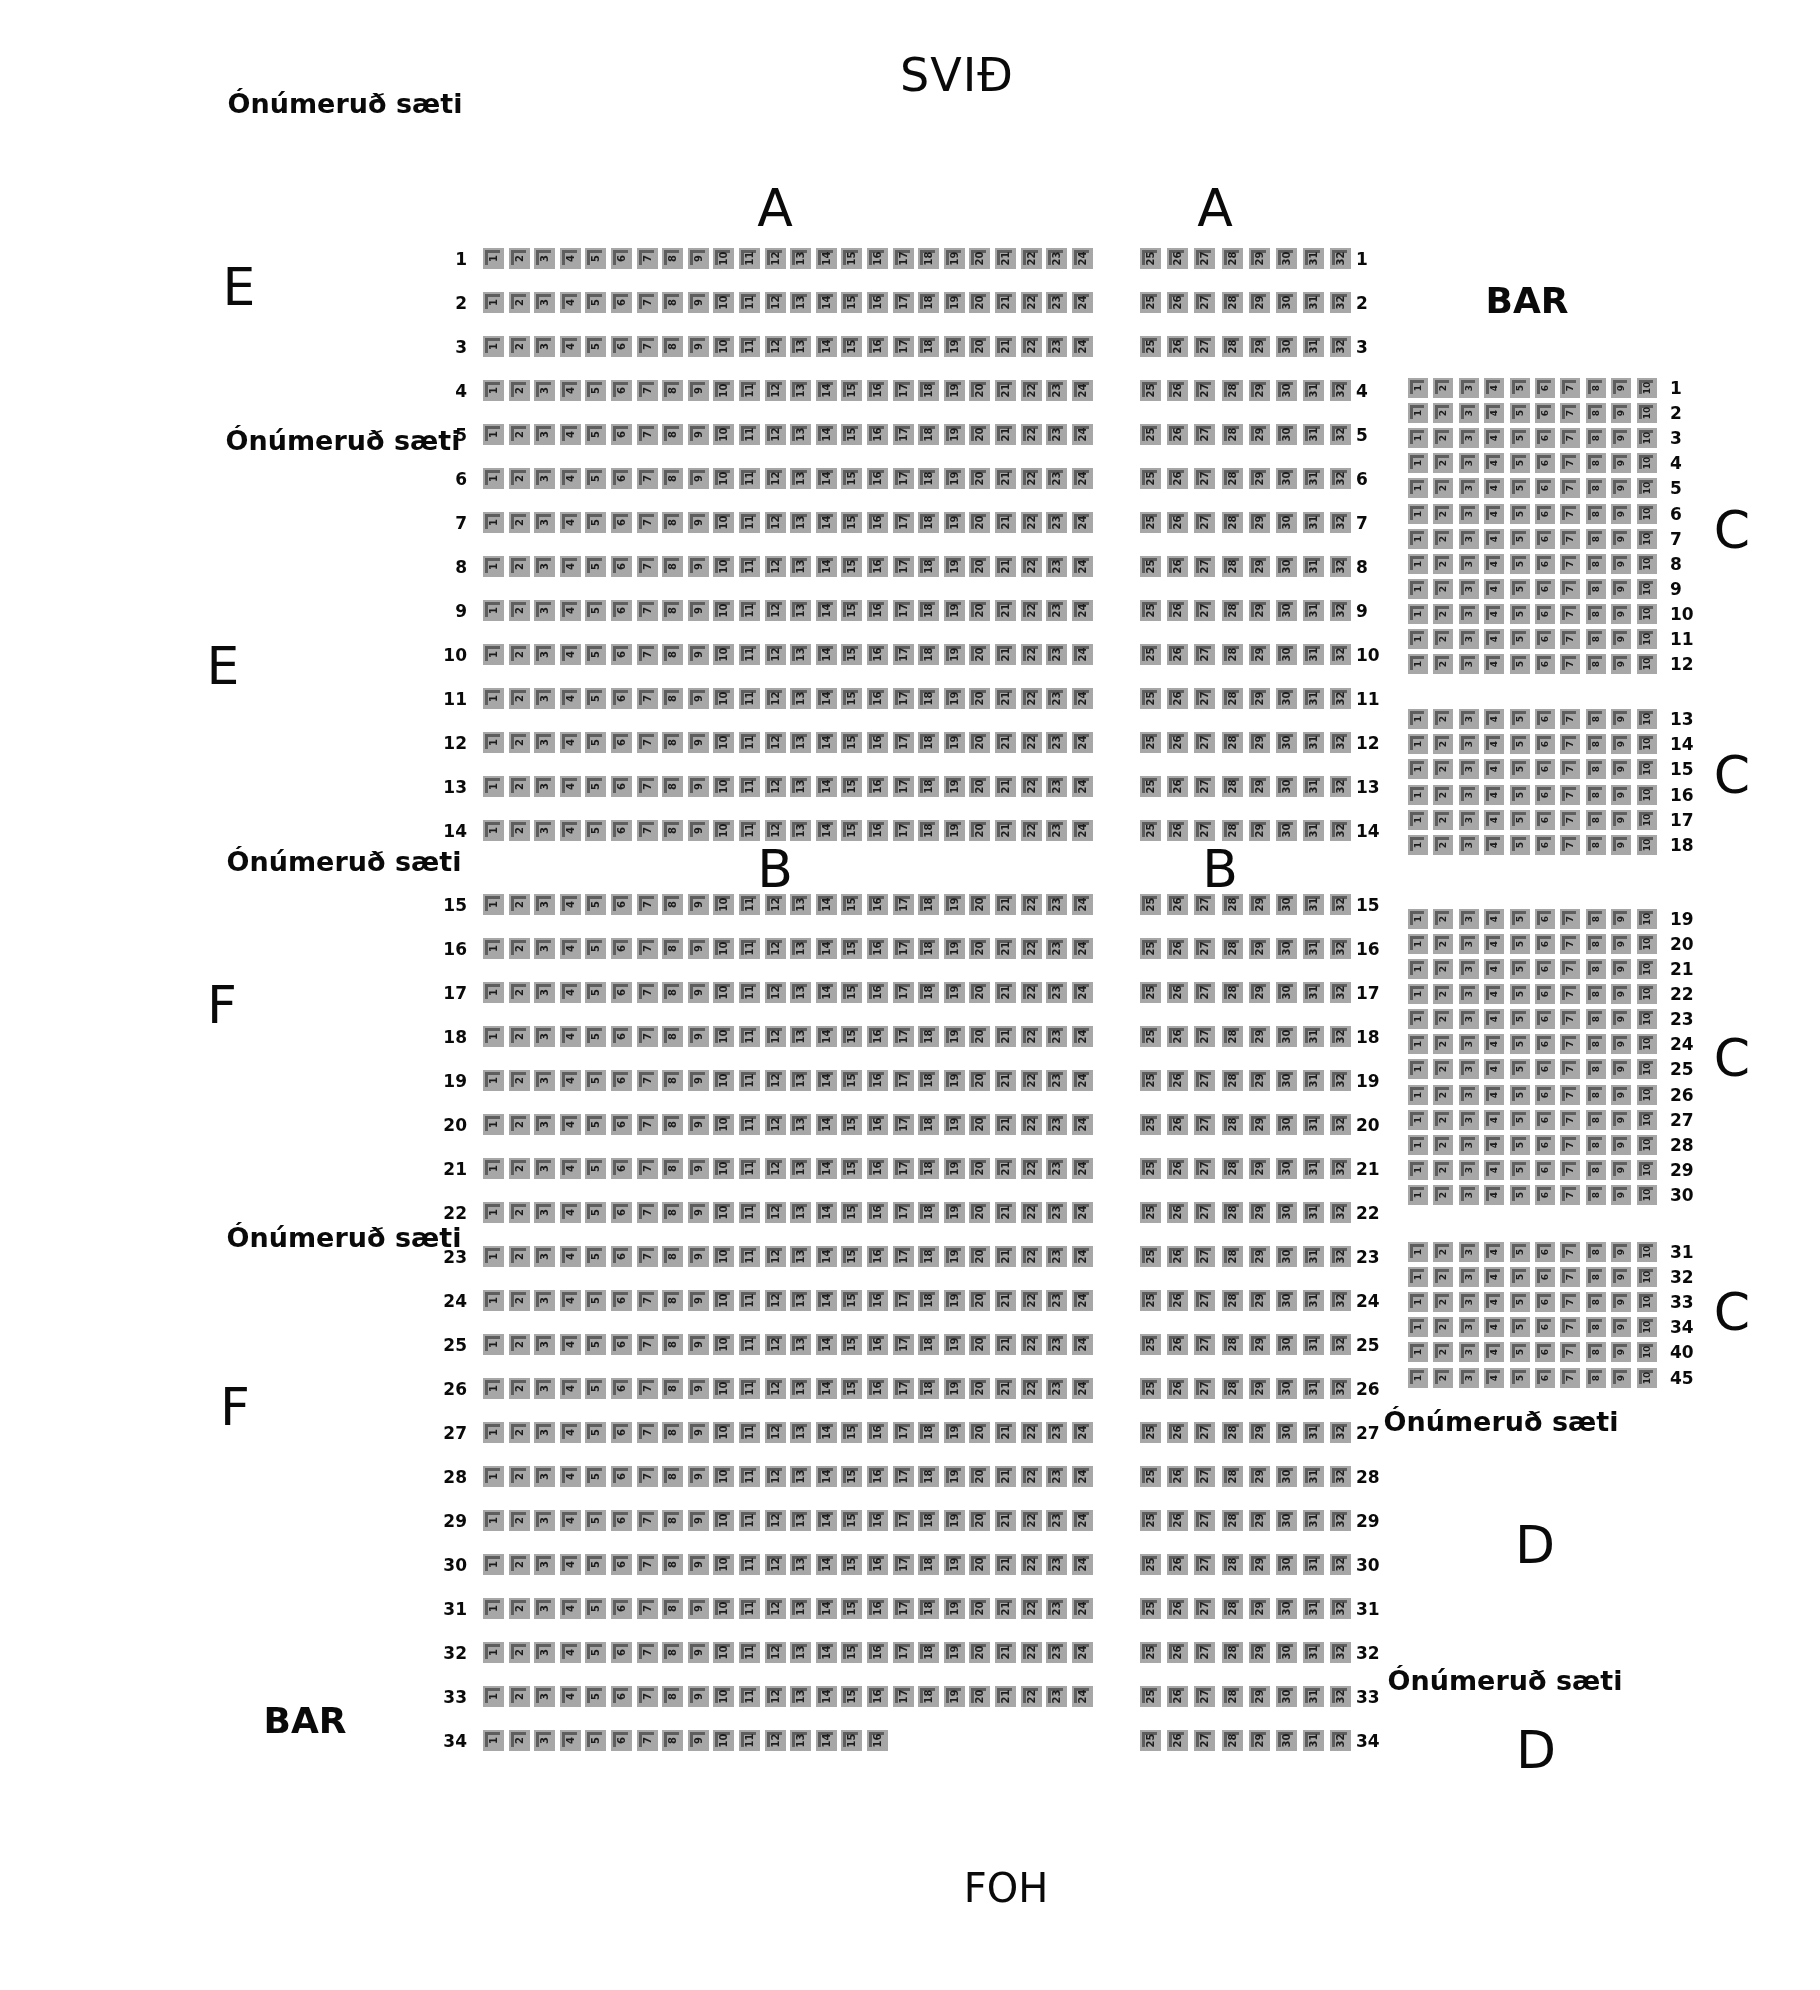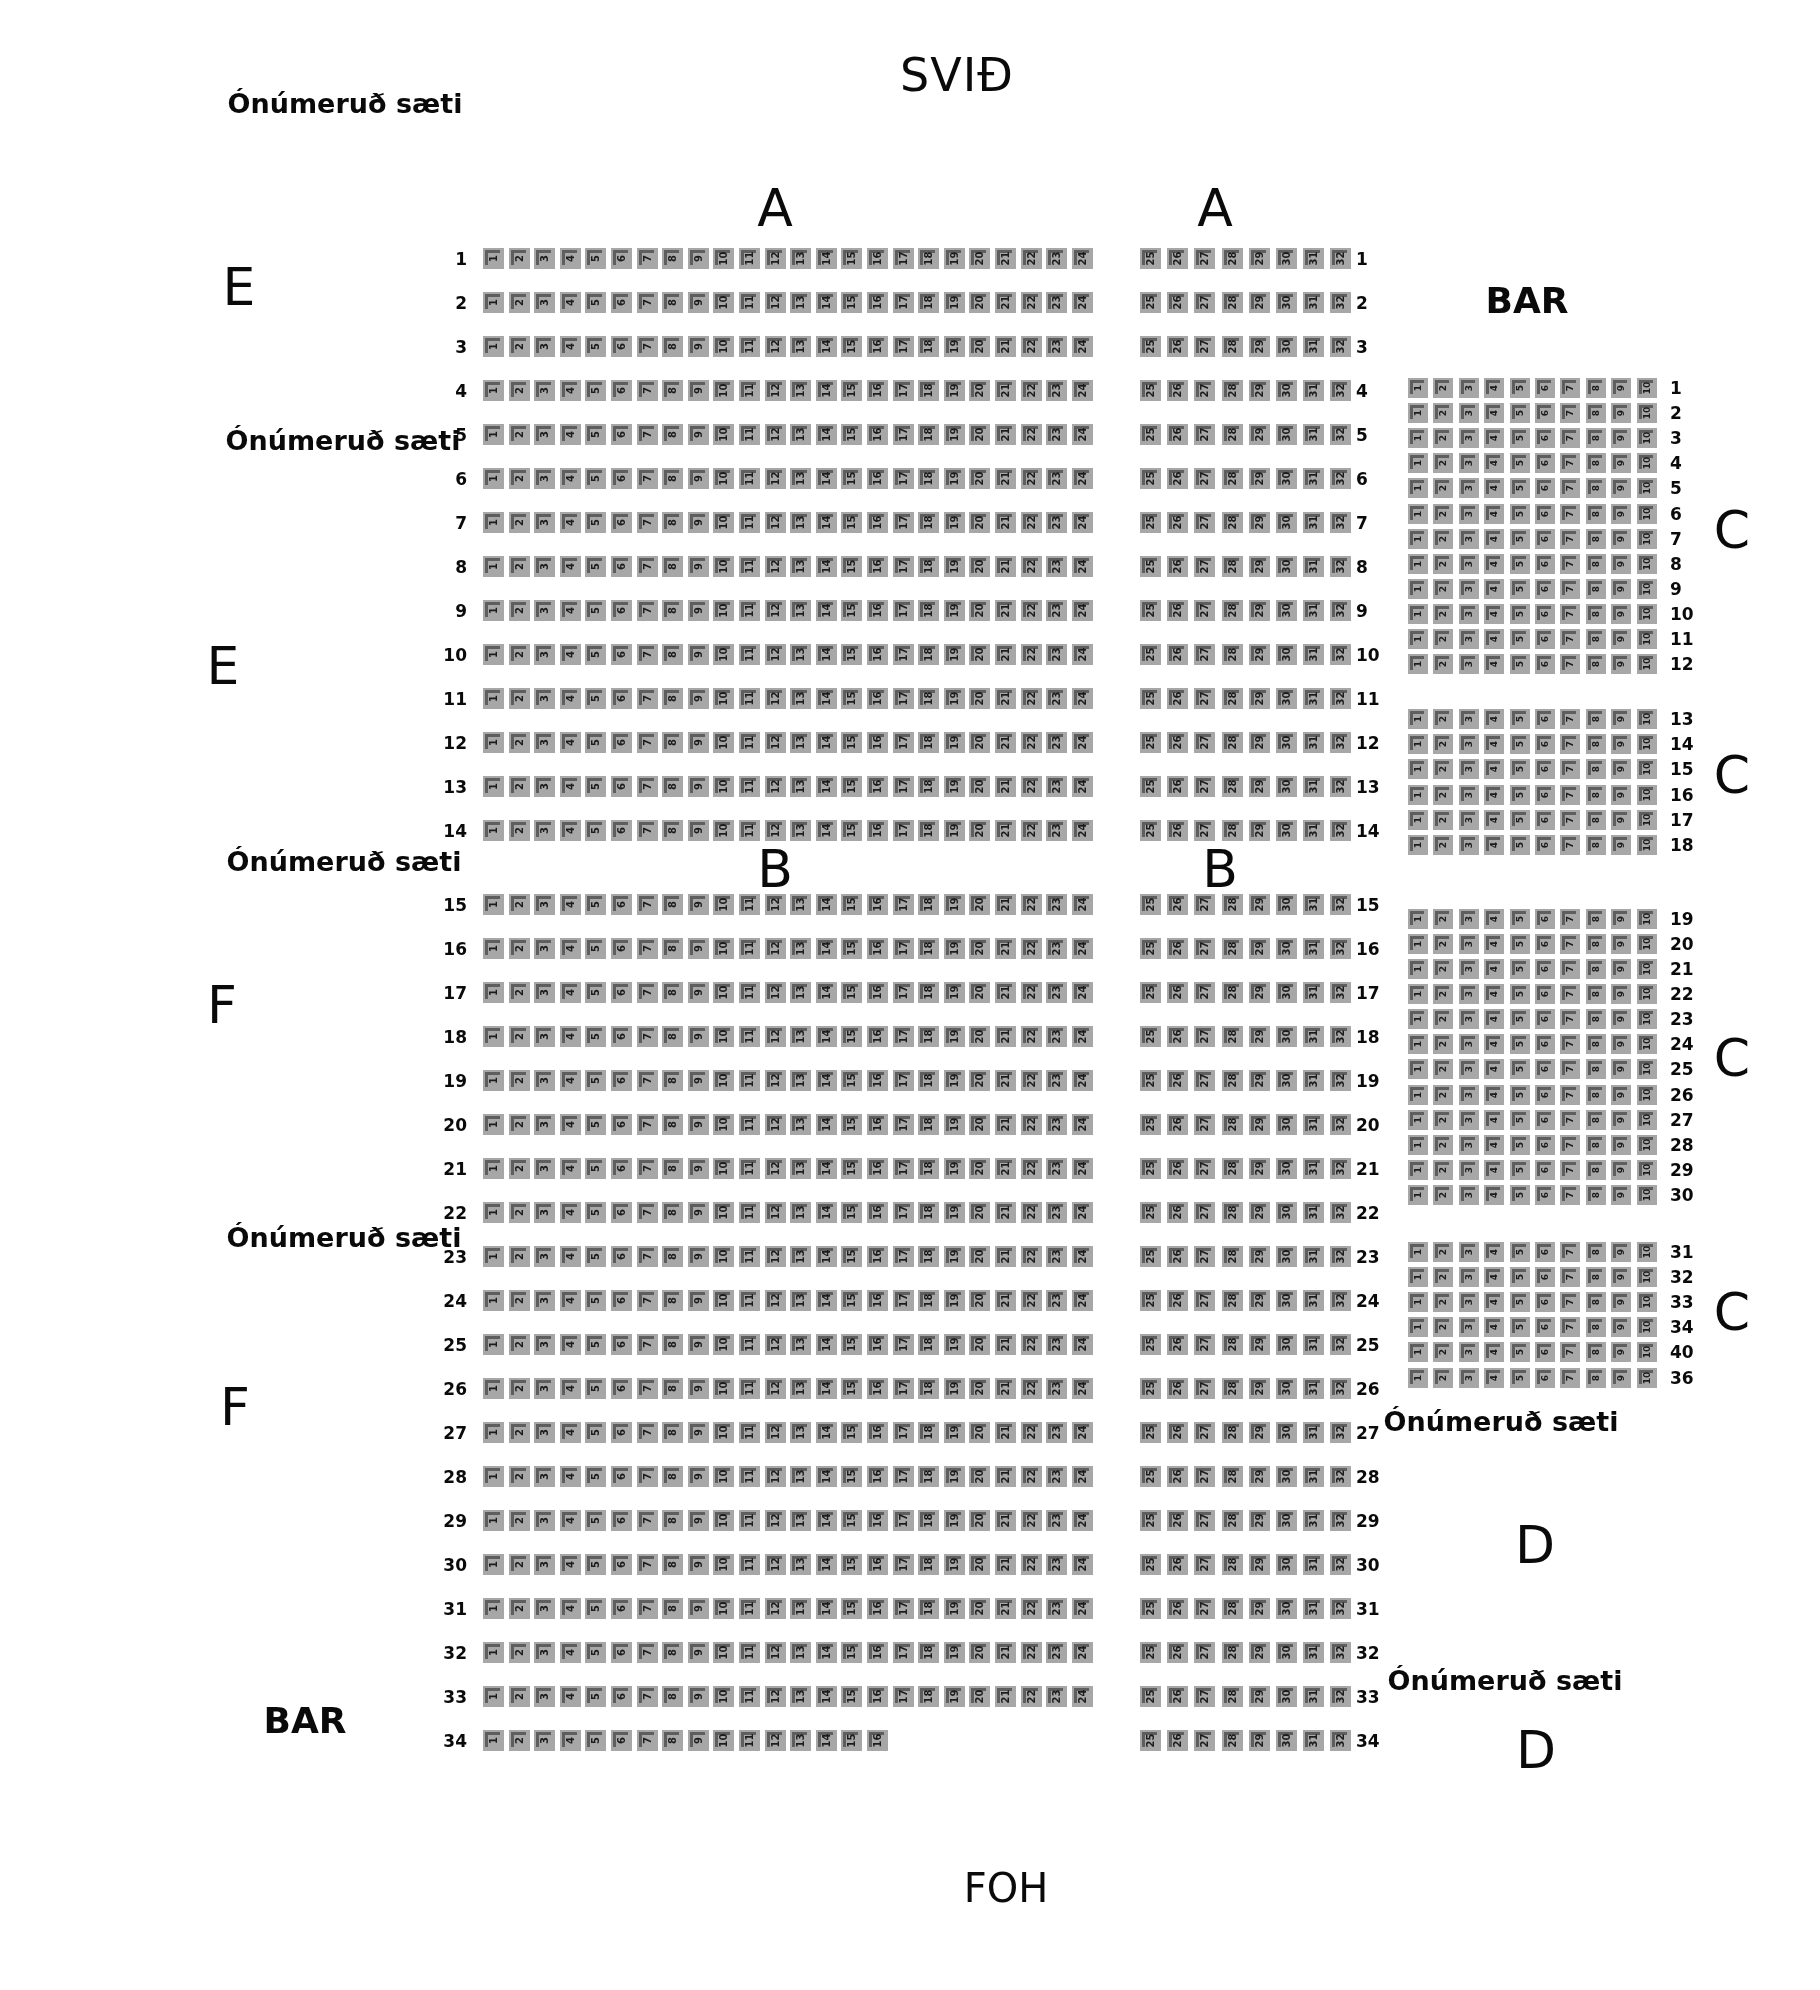--- a/index.html
+++ b/index.html
@@ -4489,15 +4489,15 @@
       </div>
       <div class="seat sm" style="left: 1586px; top: 1368px;">
         <span>8</span>
       </div>
       <div class="seat sm" style="left: 1611px; top: 1368px;">
         <span>9</span>
       </div>
       <div class="seat sm" style="left: 1637px; top: 1368px;">
         <span>10</span>
       </div>
-      <div class="row-num" style="left: 1670px; top: 1378px;">36</div>
+      <div class="row-num" style="left: 1670px; top: 1378px;">45</div>
     </div>
 </div>
 
 </body></html>

